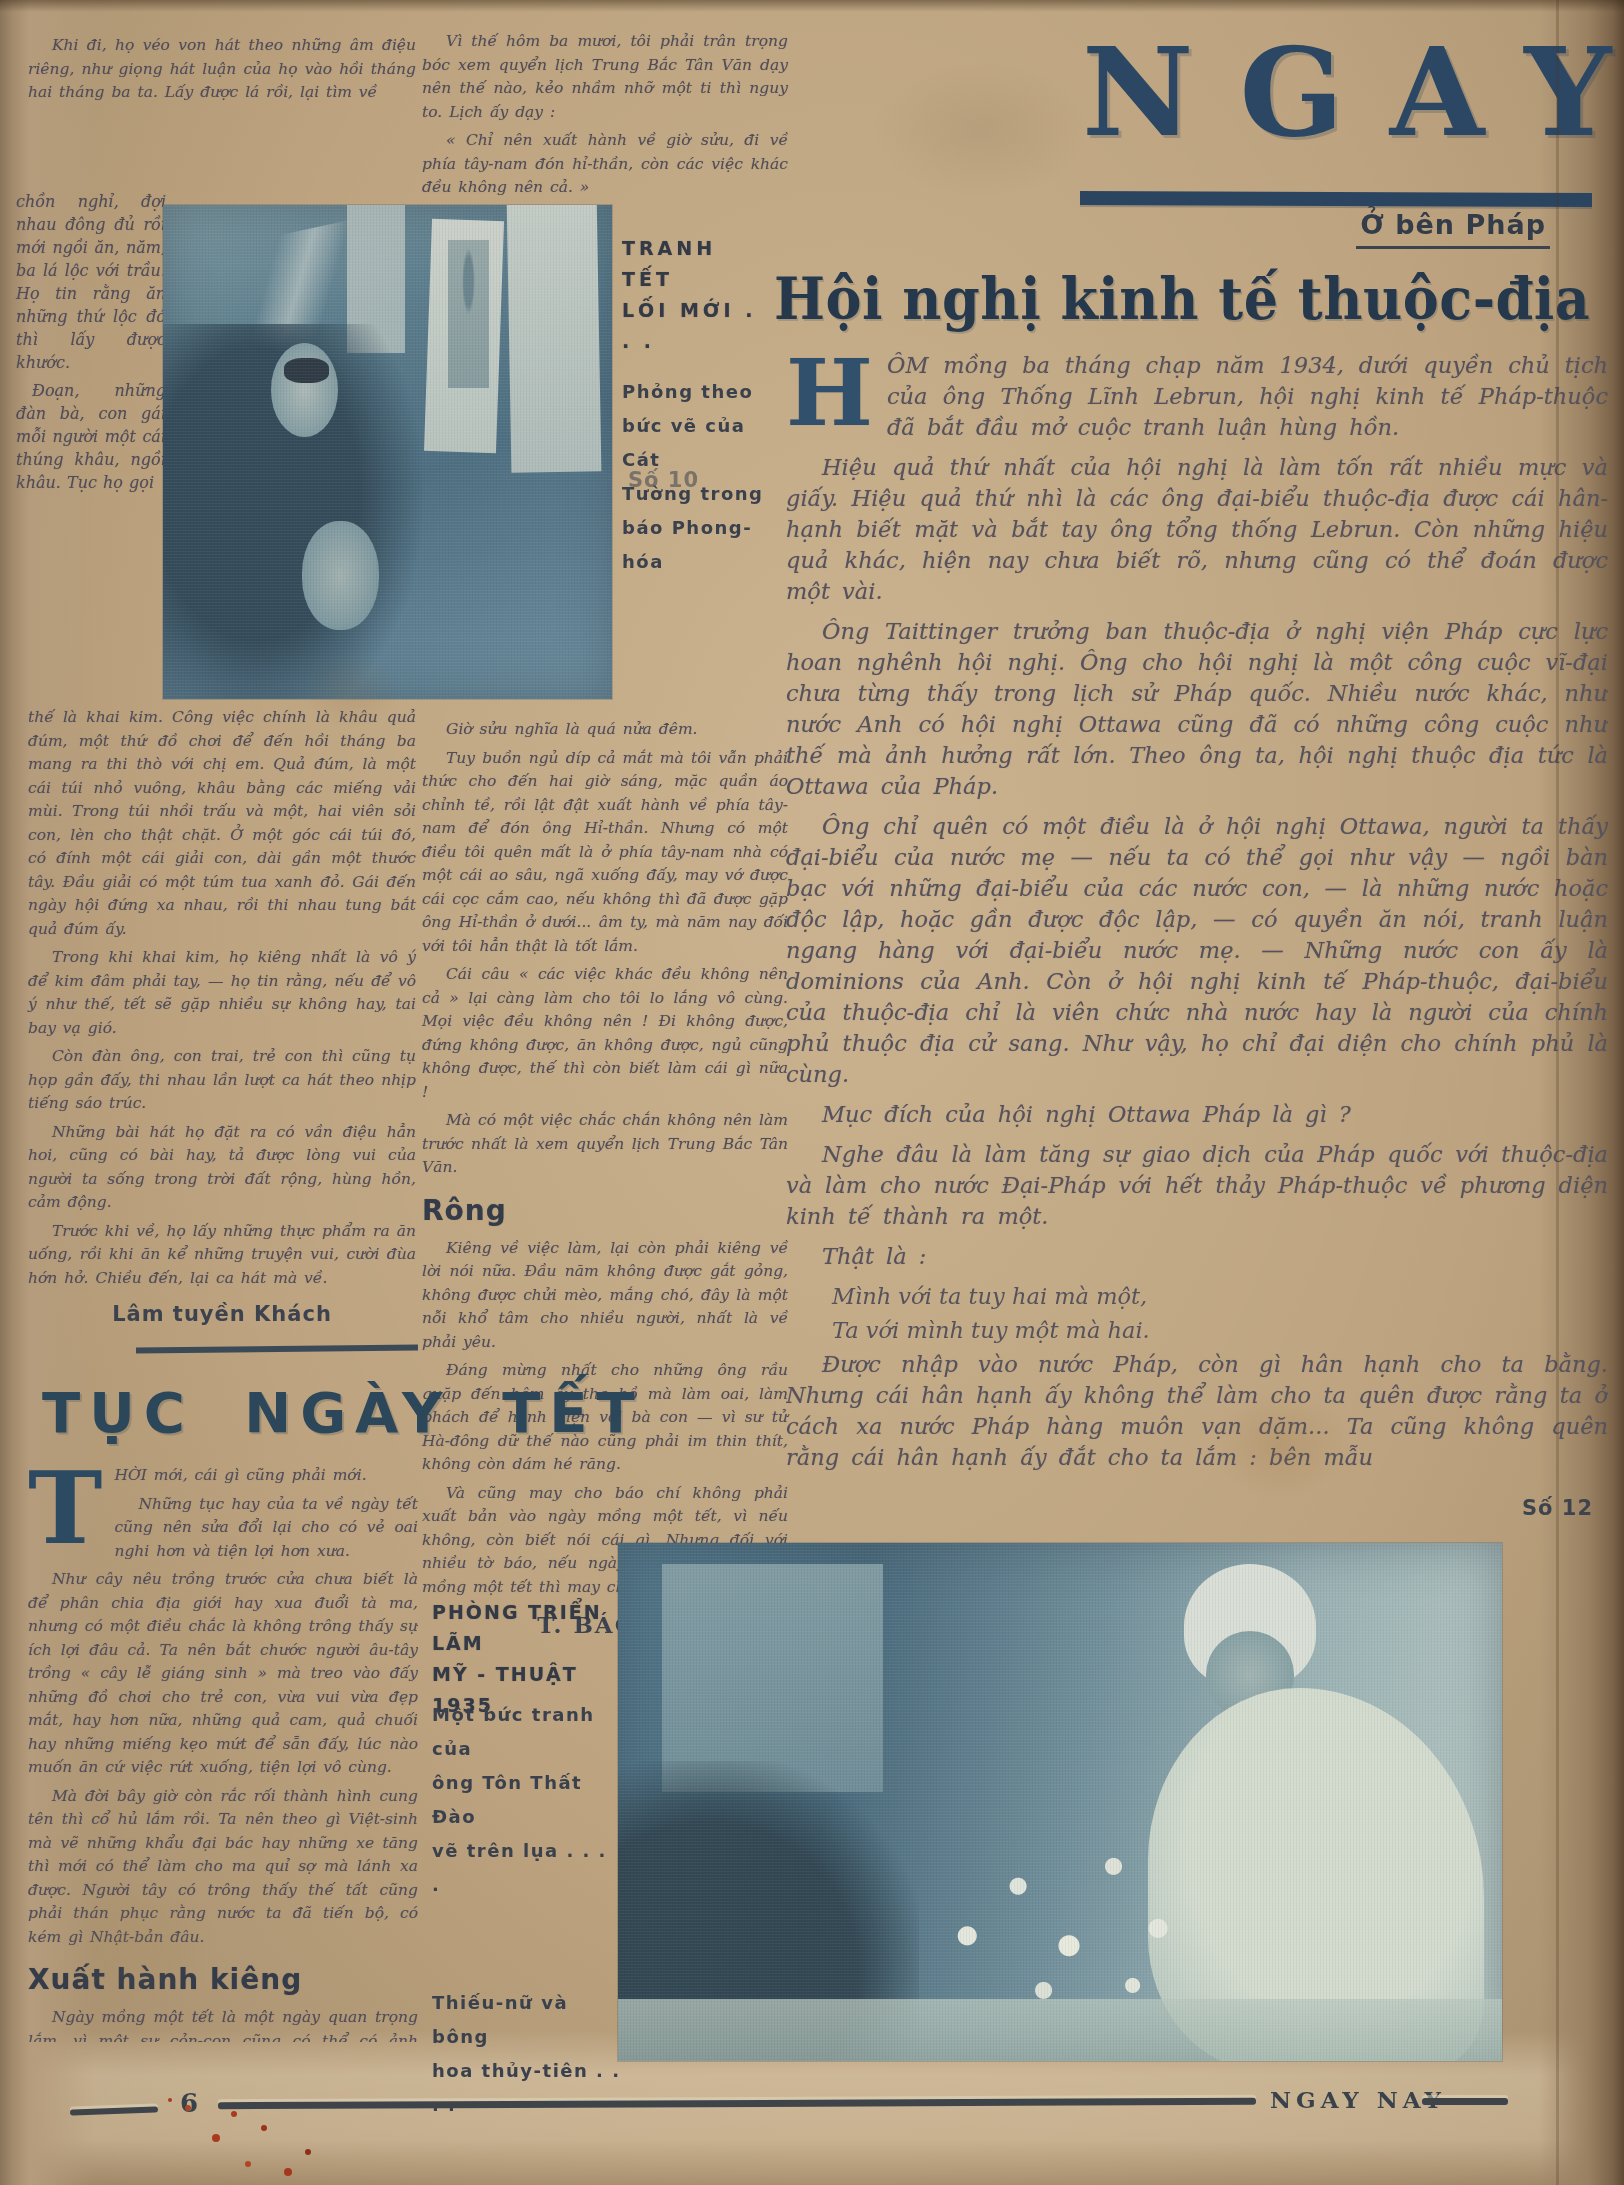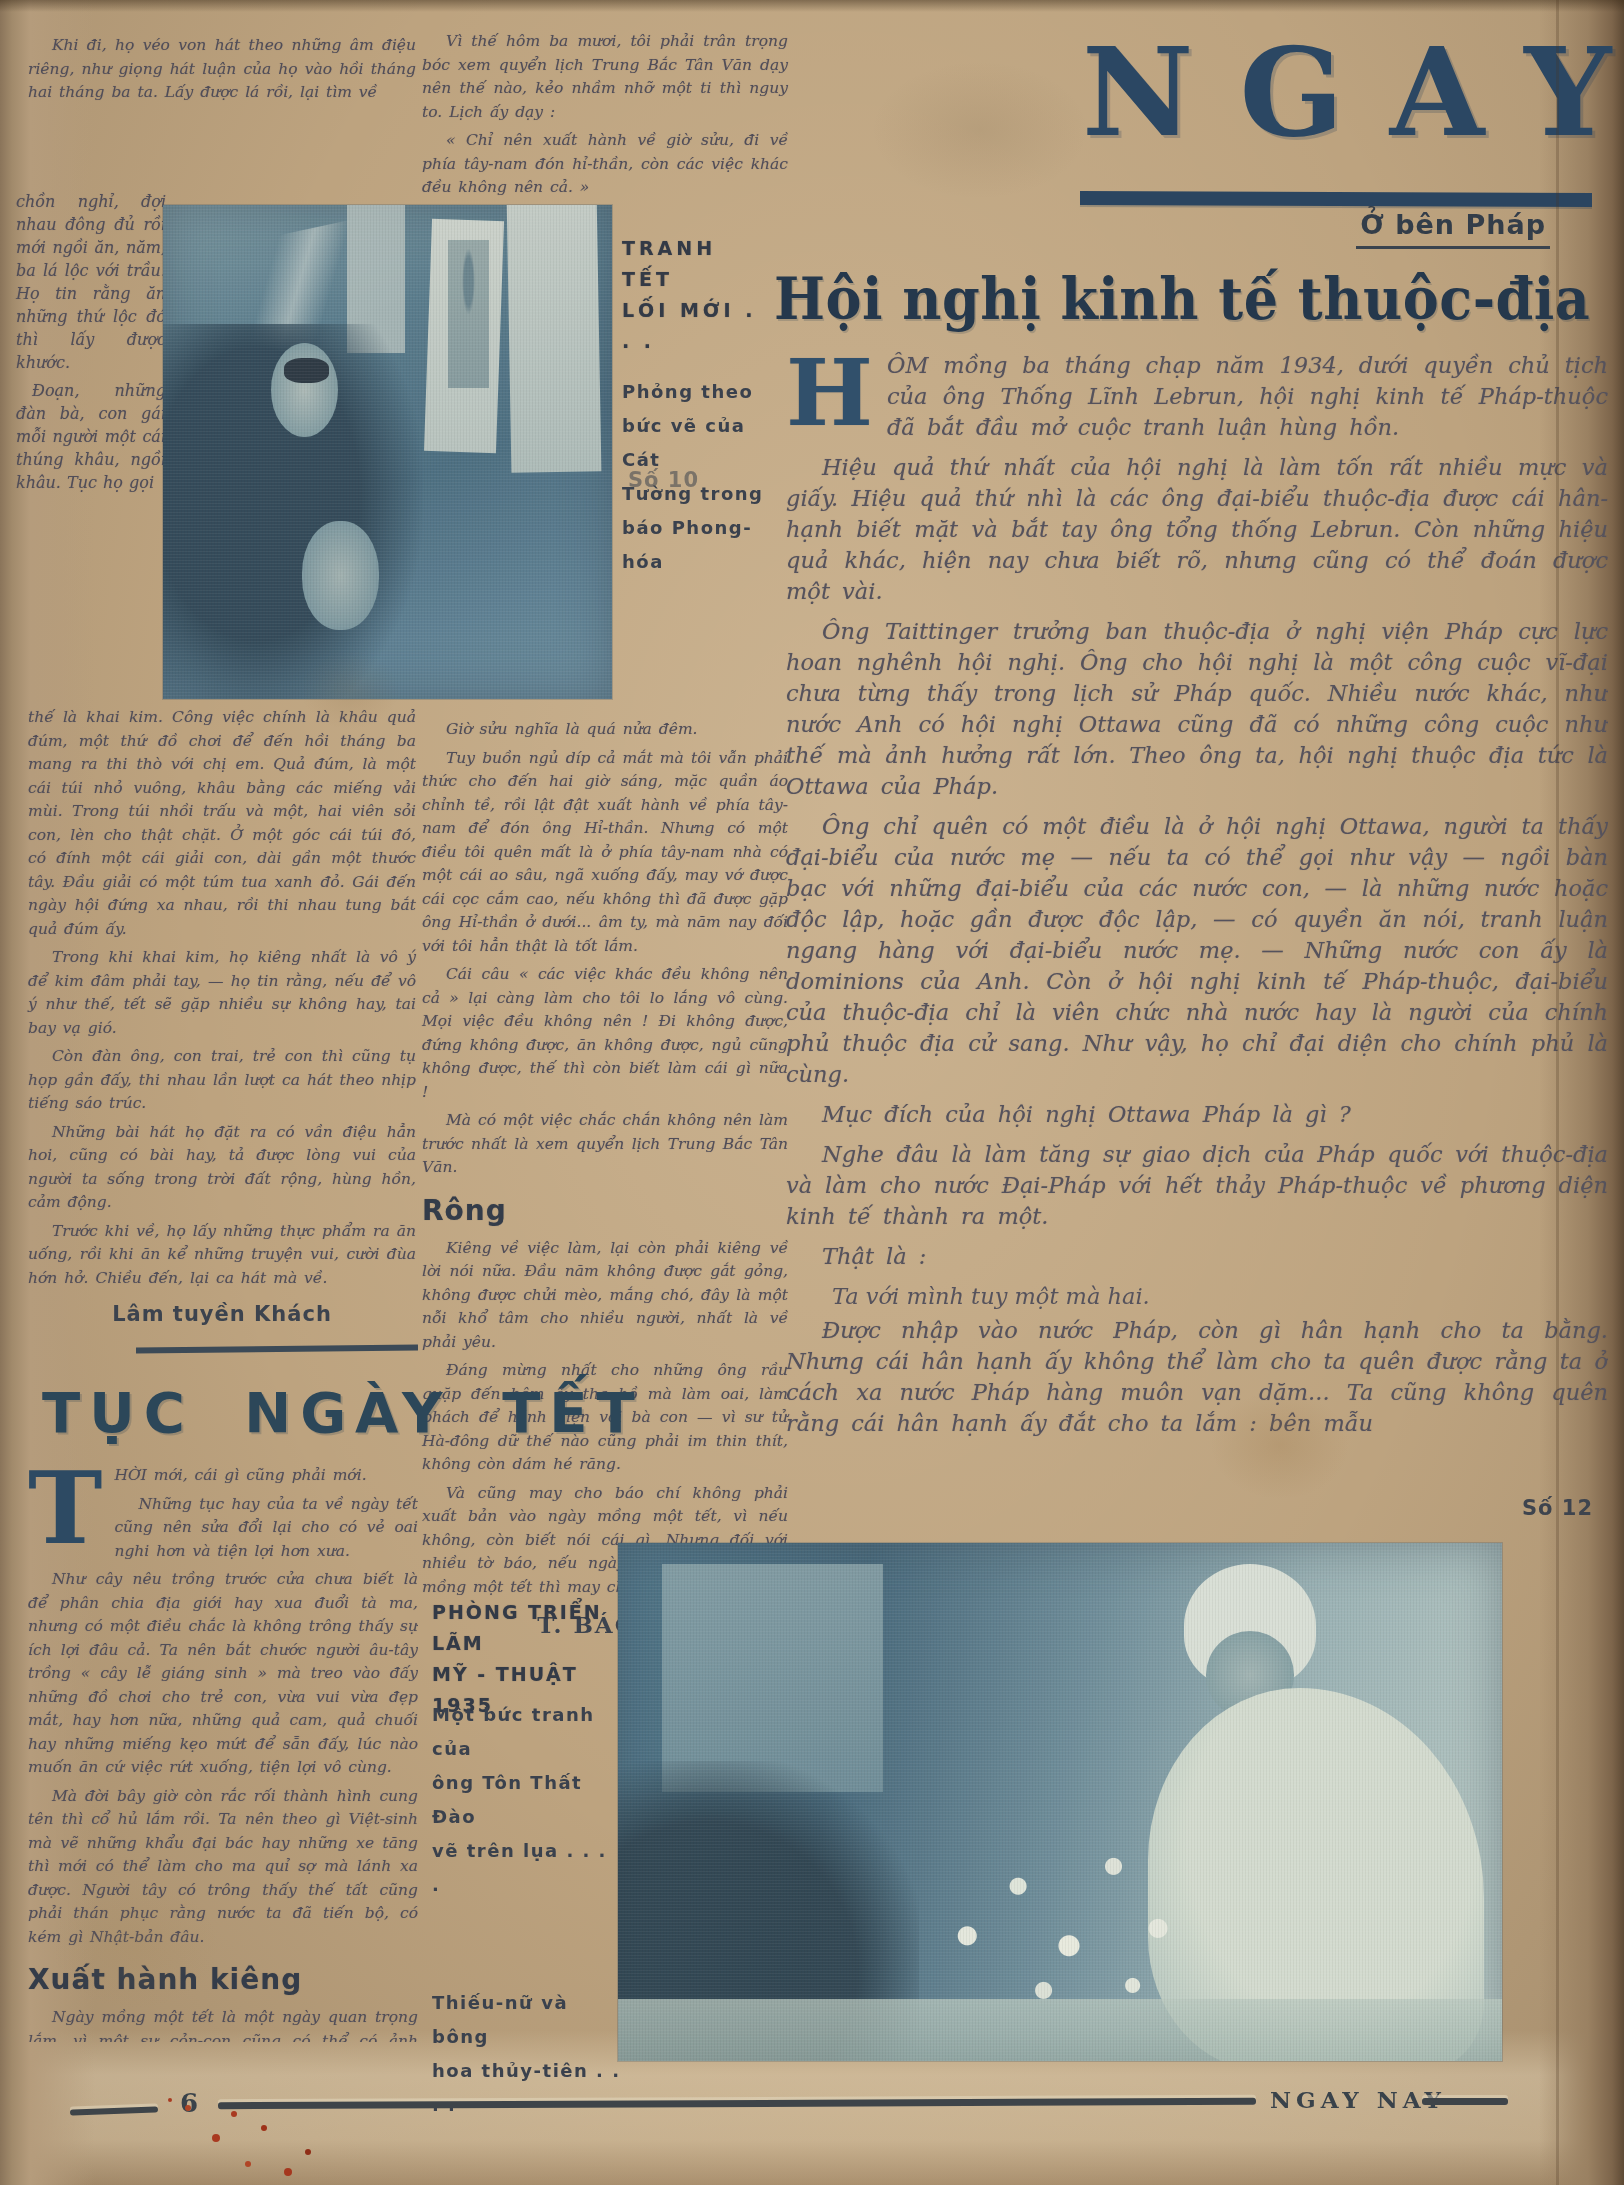--- a/index.html
+++ b/index.html
@@ -138,20 +138,21 @@
   <div class="abs wide" style="left:786px;top:350px;width:822px;height:1125px;overflow:hidden;">
     <p class="bp no-ind">
       <span class="dc dc-h">H</span><span>ÔM mồng ba tháng chạp năm 1934, dưới quyền chủ tịch của ông Thống Lĩnh Lebrun, hội nghị kinh tế Pháp-thuộc đã bắt đầu mở cuộc tranh luận hùng hồn.</span>
     </p>
     <p class="bp">Hiệu quả thứ nhất của hội nghị là làm tốn rất nhiều mực và giấy. Hiệu quả thứ nhì là các ông đại-biểu thuộc-địa được cái hân-hạnh biết mặt và bắt tay ông tổng thống Lebrun. Còn những hiệu quả khác, hiện nay chưa biết rõ, nhưng cũng có thể đoán được một vài.</p>
     <p class="bp">Ông Taittinger trưởng ban thuộc-địa ở nghị viện Pháp cực lực hoan nghênh hội nghị. Ông cho hội nghị là một công cuộc vĩ-đại chưa từng thấy trong lịch sử Pháp quốc. Nhiều nước khác, như nước Anh có hội nghị Ottawa cũng đã có những công cuộc như thế mà ảnh hưởng rất lớn. Theo ông ta, hội nghị thuộc địa tức là Ottawa của Pháp.</p>
     <p class="bp">Ông chỉ quên có một điều là ở hội nghị Ottawa, người ta thấy đại-biểu của nước mẹ — nếu ta có thể gọi như vậy — ngồi bàn bạc với những đại-biểu của các nước con, — là những nước hoặc độc lập, hoặc gần được độc lập, — có quyền ăn nói, tranh luận ngang hàng với đại-biểu nước mẹ. — Những nước con ấy là dominions của Anh. Còn ở hội nghị kinh tế Pháp-thuộc, đại-biểu của thuộc-địa chỉ là viên chức nhà nước hay là người của chính phủ thuộc địa cử sang. Như vậy, họ chỉ đại diện cho chính phủ là cùng.</p>
     <p class="bp">Mục đích của hội nghị Ottawa Pháp là gì ?</p>
     <p class="bp">Nghe đâu là làm tăng sự giao dịch của Pháp quốc với thuộc-địa và làm cho nước Đại-Pháp với hết thảy Pháp-thuộc về phương diện kinh tế thành ra một.</p>
     <p class="bp">Thật là :</p>
+    <div class="poem">Mình với ta tuy hai mà một,</div>
     <div class="poem">Ta với mình tuy một mà hai.</div>
     <p class="bp">Được nhập vào nước Pháp, còn gì hân hạnh cho ta bằng. Nhưng cái hân hạnh ấy không thể làm cho ta quên được rằng ta ở cách xa nước Pháp hàng muôn vạn dặm... Ta cũng không quên rằng cái hân hạnh ấy đắt cho ta lắm : bên mẫu</p>
   </div>
   <div class="abs issue-note" style="left:1522px;top:1496px;">Số 12</div>
 
   <div class="abs col-n" style="left:28px;top:706px;width:388px;">
     <p class="bp no-ind">thế là khai kim. Công việc chính là khâu quả đúm, một thứ đồ chơi để đến hồi tháng ba mang ra thi thò với chị em. Quả đúm, là một cái túi nhỏ vuông, khâu bằng các miếng vải mùi. Trong túi nhồi trấu và một, hai viên sỏi con, lèn cho thật chặt. Ở một góc cái túi đó, có đính một cái giải con, dài gần một thước tây. Đầu giải có một túm tua xanh đỏ. Gái đến ngày hội đứng xa nhau, rồi thi nhau tung bắt quả đúm ấy.</p>
     <p class="bp">Trong khi khai kim, họ kiêng nhất là vô ý để kim đâm phải tay, — họ tin rằng, nếu để vô ý như thế, tết sẽ gặp nhiều sự không hay, tai bay vạ gió.</p>
     <p class="bp">Còn đàn ông, con trai, trẻ con thì cũng tụ họp gần đấy, thi nhau lần lượt ca hát theo nhịp tiếng sáo trúc.</p>
     <p class="bp">Những bài hát họ đặt ra có vần điệu hẳn hoi, cũng có bài hay, tả được lòng vui của người ta sống trong trời đất rộng, hùng hồn, cảm động.</p>

